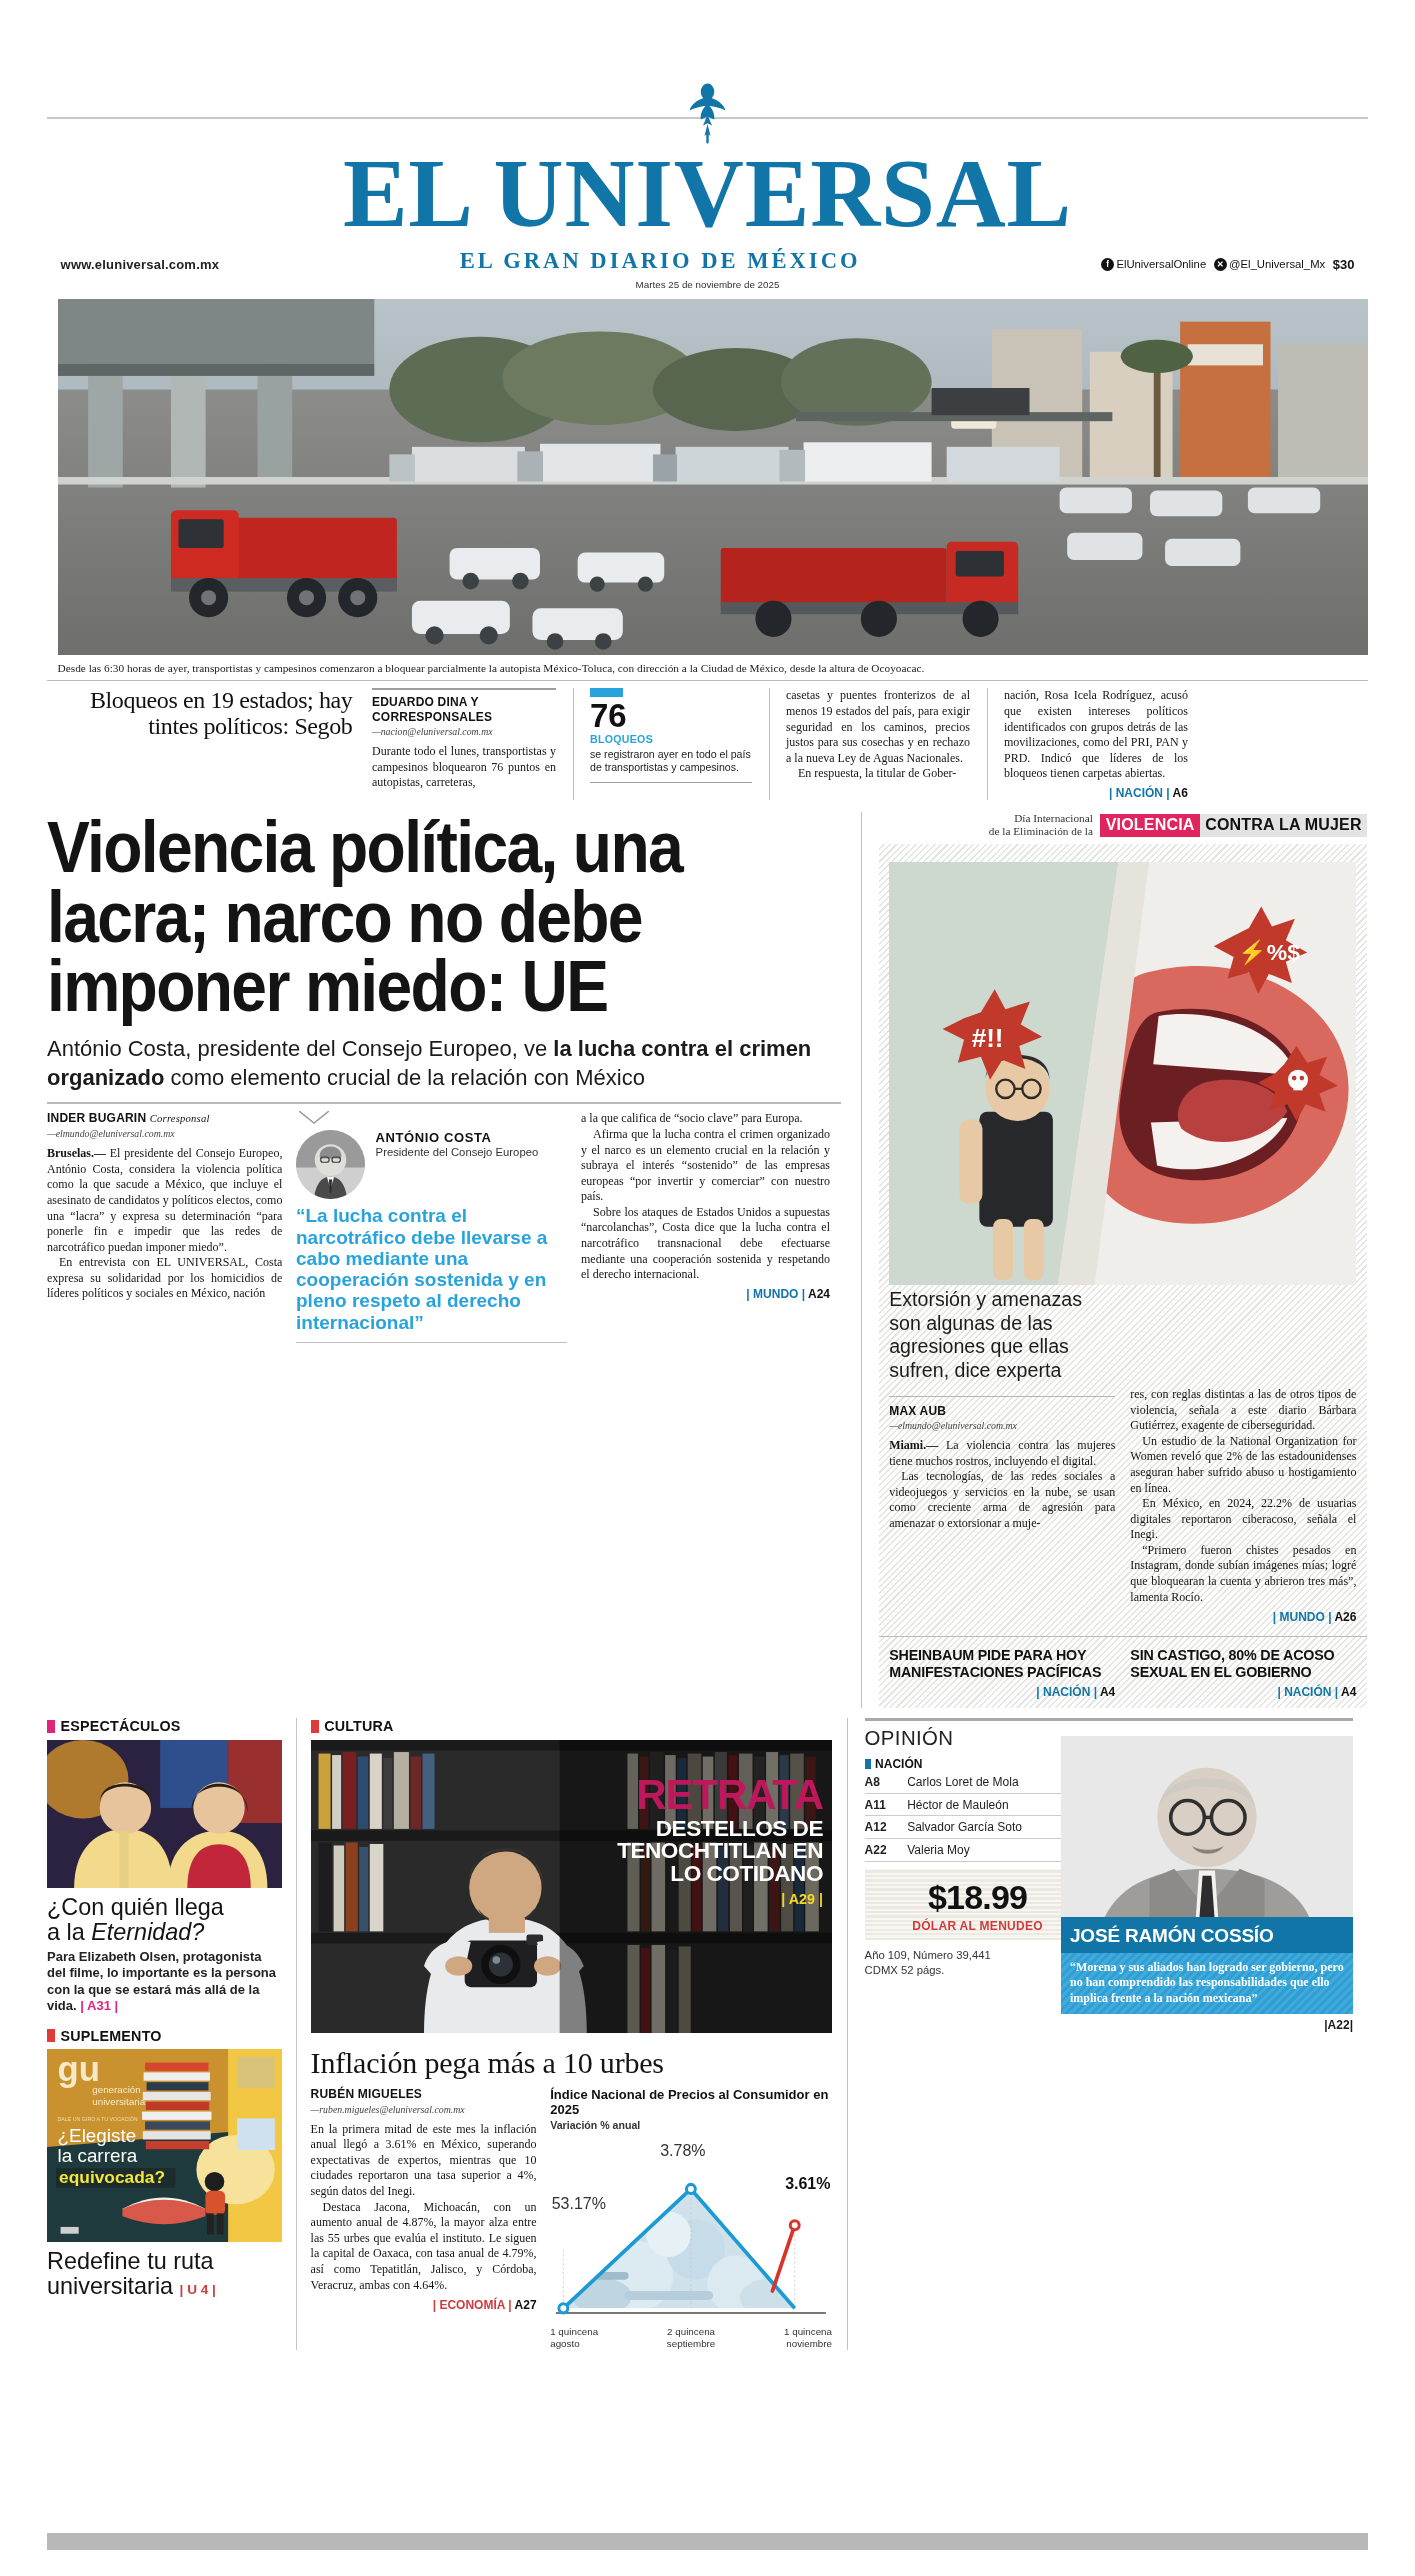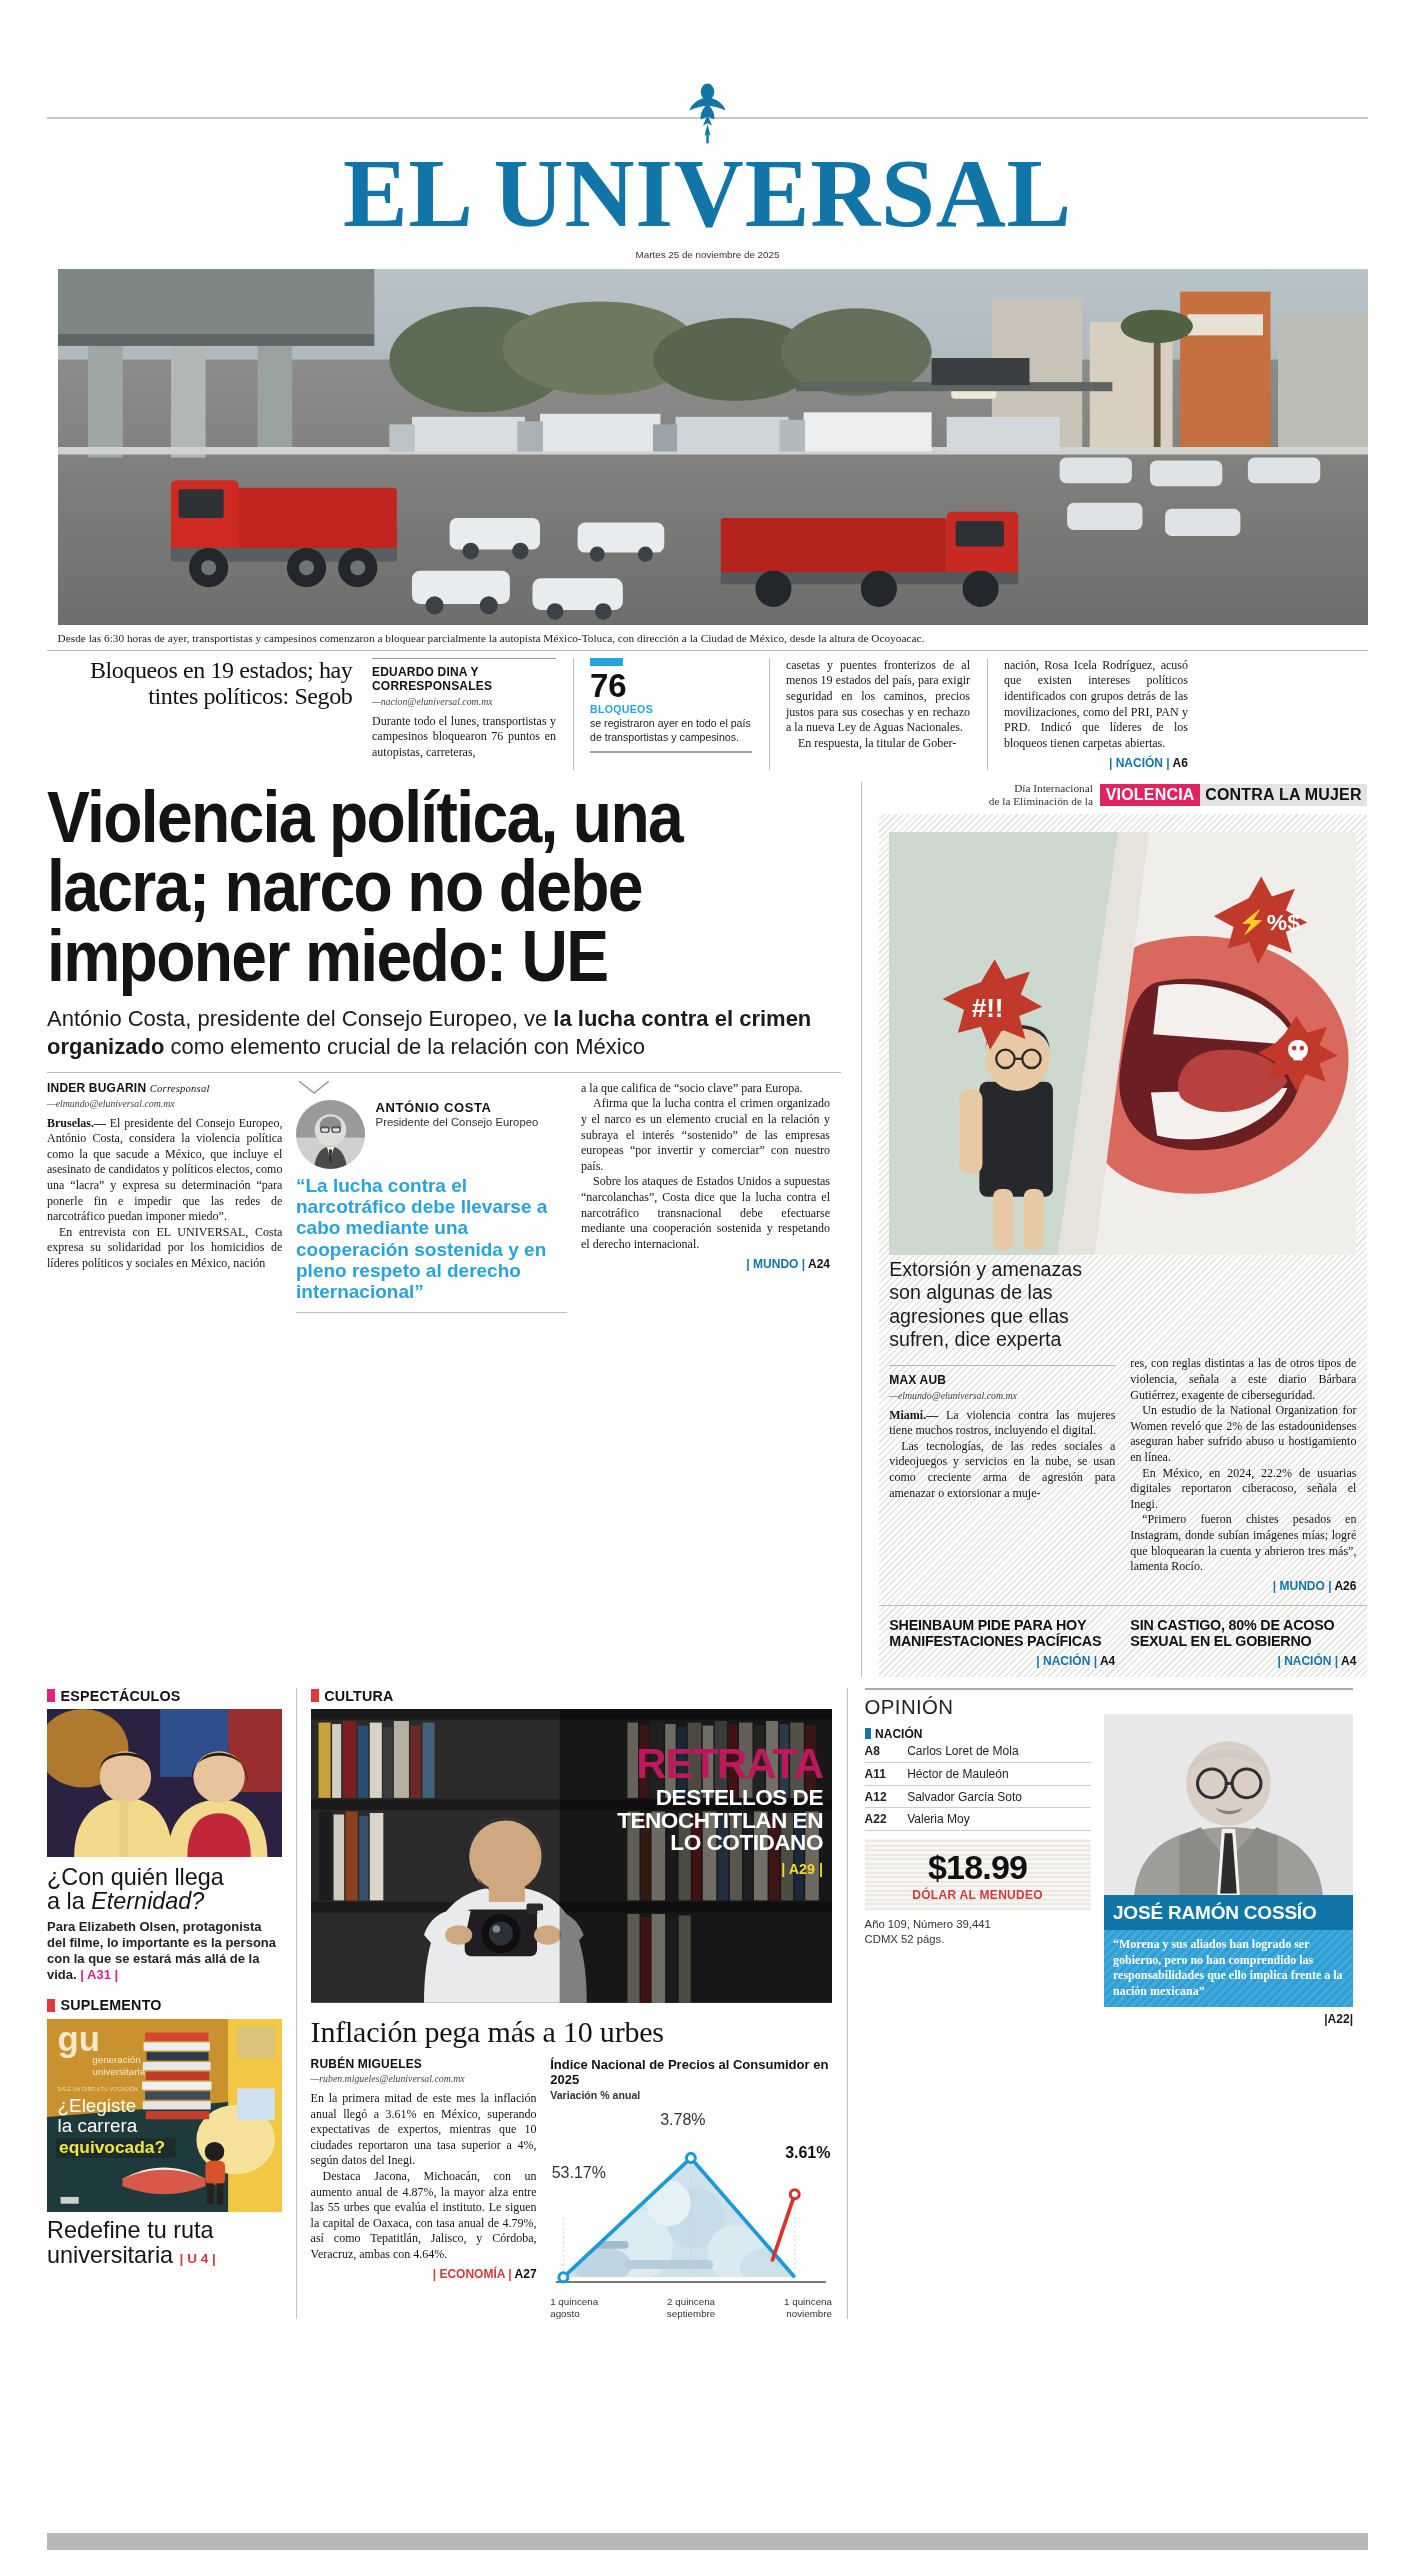--- a/index.html
+++ b/index.html
@@ -164,21 +164,21 @@
   .op-head { font-family:"Liberation Sans", sans-serif; font-size:20.4px; color:#222; letter-spacing:0.4px; margin:6px 0 7.5px;}
   .op-sec { display:flex; align-items:center; gap:4.5px; font-family:"Liberation Sans", sans-serif; font-weight:bold; font-size:12px; color:#111; }
   .op-list { width:226px; }
   .op-row { display:flex; gap:10.6px; border-bottom:0.8px solid #ccc; padding:3.8px 0; font-family:"Liberation Sans", sans-serif; font-size:12px; color:#222;}
   .op-row .pg { font-weight:bold; width:32px; }
   .dollar-box { margin-top:7.5px; padding:9px 0 7.5px; text-align:center;
      background-image:repeating-linear-gradient(0deg, #ece9e2 0 2.3px, #f7f6f2 2.3px 4.5px); }
   .dollar { font-family:"Liberation Sans", sans-serif; font-weight:bold; font-size:34px; color:#111; letter-spacing:-0.8px;}
   .dollar-lbl { font-family:"Liberation Sans", sans-serif; font-weight:bold; font-size:12px; color:#d23b3b; letter-spacing:0.3px; margin-top:1.5px;}
   .issue { font-family:"Liberation Sans", sans-serif; font-size:11.3px; line-height:1.35; color:#333; margin-top:7.5px;}
-  .col-card { position:absolute; right:0; top:26px; width:249px; }
+  .col-card { position:absolute; right:0; top:18px; width:292px; }
   .col-photo { height:181px; overflow:hidden; }
   .col-photo svg{display:block;width:100%;height:100%;}
   .col-name { background:#1275a8; color:#fff; font-family:"Liberation Sans", sans-serif; font-weight:bold; font-size:19px; padding:7.5px 9px 6px; letter-spacing:-0.2px;}
   .col-quote { background:#2d9fd4; color:#fff; font-family:Liberation Serif, serif; font-weight:bold; font-size:12px; line-height:1.3; padding:6.8px 9px 7.5px;
      background-image:repeating-linear-gradient(135deg, rgba(255,255,255,.10) 0 3px, rgba(0,0,0,0) 3px 6px);}
   .col-pg { text-align:right; font-family:"Liberation Sans", sans-serif; font-weight:bold; font-size:12px; margin-top:4.5px;}
   .grey-foot { position:absolute; left:47px; right:47px; bottom:26px; height:16.6px; background:#b8b8b8;}
 </style>
 </head>
 <body>
@@ -197,20 +197,35 @@
           <path d="M26 44 L20 58 L26 55 L32 58 Z"></path>
           <path d="M26 56 L22 72 L26 69 L30 72 Z"></path>
           <rect x="24.4" y="66" width="3.2" height="16" rx="1.4"></rect>
         </g>
       </svg>
     </span>
   </div>
 
   <div class="masthead-title">EL UNIVERSAL</div>
 
+  <div class="tagline-row">
+    <div class="site-url">www.eluniversal.com.mx</div>
+    <div class="tagline">EL GRAN DIARIO DE  MÉXICO</div>
+    <div class="social">
+      <span class="grp">
+        <span class="ic">f</span>
+        <span>ElUniversalOnline</span>
+      </span>
+      <span class="grp">
+        <span class="ic">✕</span>
+        <span>@El_Universal_Mx</span>
+      </span>
+      <span class="price">$30</span>
+    </div>
+  </div>
 
   <div class="dateline">Martes 25 de noviembre de 2025</div>
 
   <div class="photo-block">
     <div class="photo-credit">ALEJANDRO VARGAS. EL UNIVERSAL</div>
     <div class="photo">
       <svg viewBox="0 0 1740 472" preserveAspectRatio="none">
         <defs>
           <linearGradient id="sky" x1="0" y1="0" x2="0" y2="1">
             <stop offset="0" stop-color="#b9c4c9"></stop>

